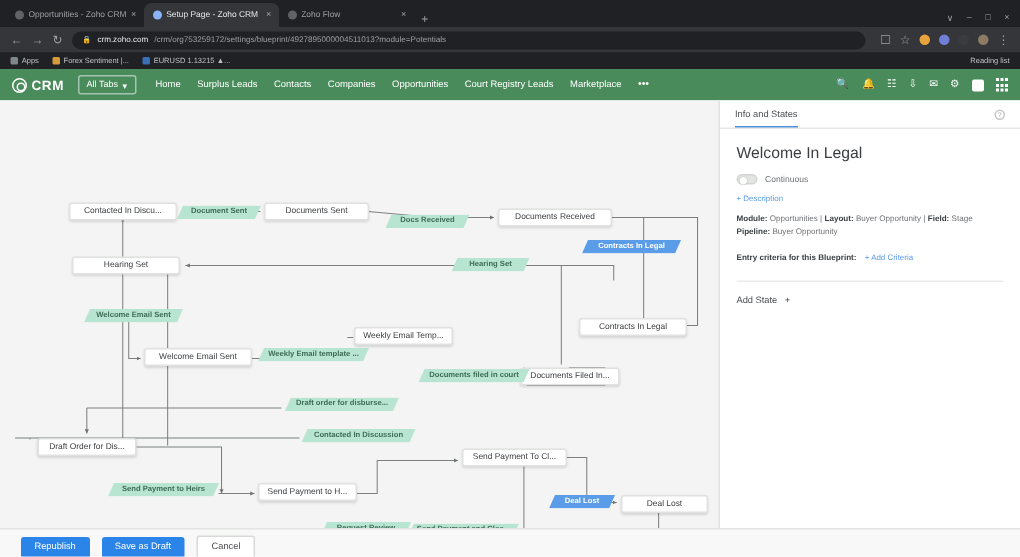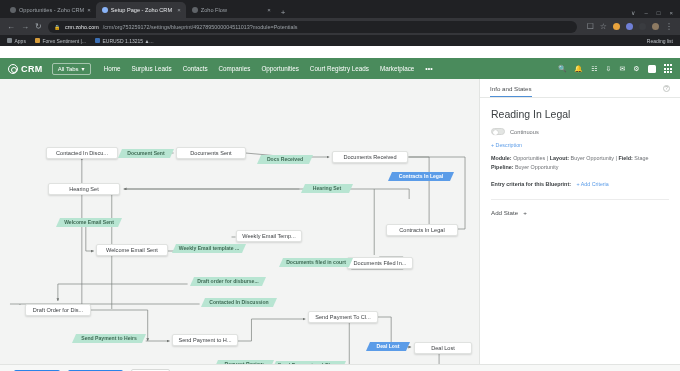--- a/index.html
+++ b/index.html
@@ -61,21 +61,21 @@
     height: 11px; display: flex; align-items: center; gap: 9px;
     padding: 0 7px; background: #202124; font-size: 5px; color: #bdc1c6;
   }
   .bm { display: flex; align-items: center; gap: 2.5px; white-space: nowrap; }
   .bm .bm-ico { width: 5px; height: 5px; border-radius: 1px; display: inline-block; }
   .bm-right { margin-left: auto; display: flex; align-items: center; gap: 3px; }
 
   
   .crm-nav {
     height: 21px; background: #4a8b5c; display: flex; align-items: center;
-    padding: 0 8px; gap: 0; color: #fff; margin-top: 12px;
+    padding: 0 8px; gap: 0; color: #fff;
   }
   .crm-logo { display: flex; align-items: center; gap: 3px; font-size: 9px; font-weight: bold; letter-spacing: .4px; }
   .crm-logo .ring {
     width: 10px; height: 10px; border: 1.2px solid #fff; border-radius: 50%;
     display: inline-block; position: relative;
   }
   .crm-logo .ring::after {
     content: ""; position: absolute; left: 2.2px; top: 2.2px;
     width: 4px; height: 4px; border: 1px solid #fff; border-radius: 50%;
   }
@@ -355,21 +355,21 @@
         <div class="trans" style="left:272px;top:282px;width:74px;"><span>Send Payment and Clos...</span></div>
       </div>
     </div>
 
     <div class="panel">
       <div class="panel-tabs">
         <div class="panel-tab">Info and States</div>
         <div class="help-ic">?</div>
       </div>
       <div class="panel-body">
-        <div class="panel-title">Reading In Legal</div>
+        <div class="panel-title">Welcome In Legal</div>
         <div class="toggle-row">
           <span class="toggle"></span>
           <span class="toggle-label">Continuous</span>
         </div>
         <div class="link-blue">+ Description</div>
         <div class="meta">
           <b>Module:</b>
           <span>Opportunities</span>
           <span>|</span>
           <b>Layout:</b>

